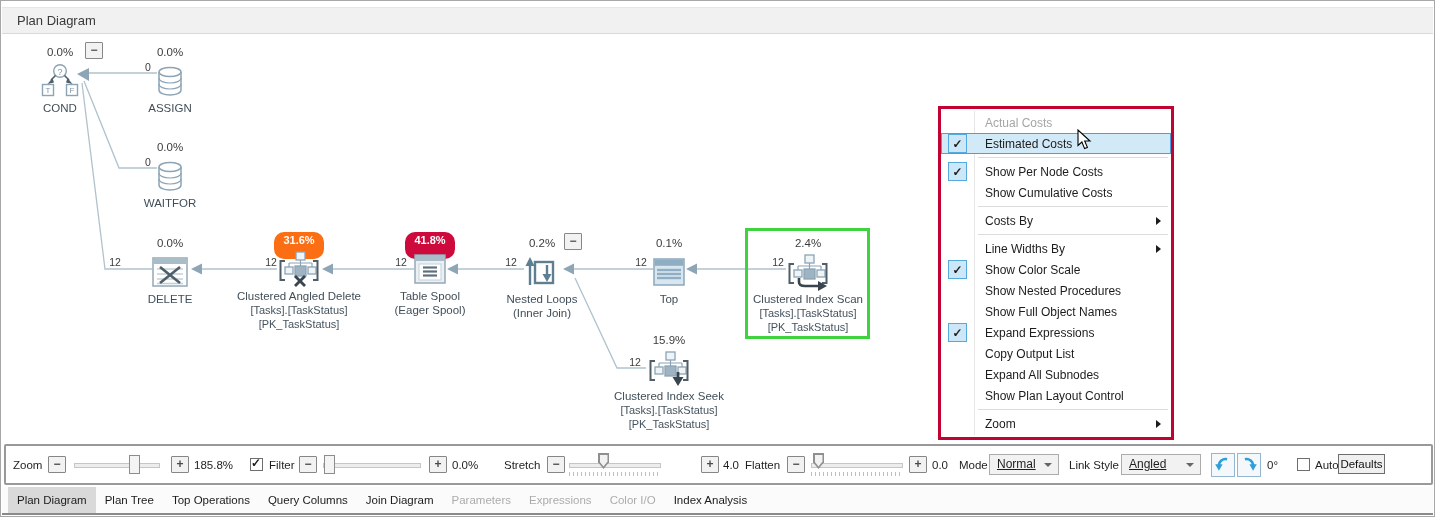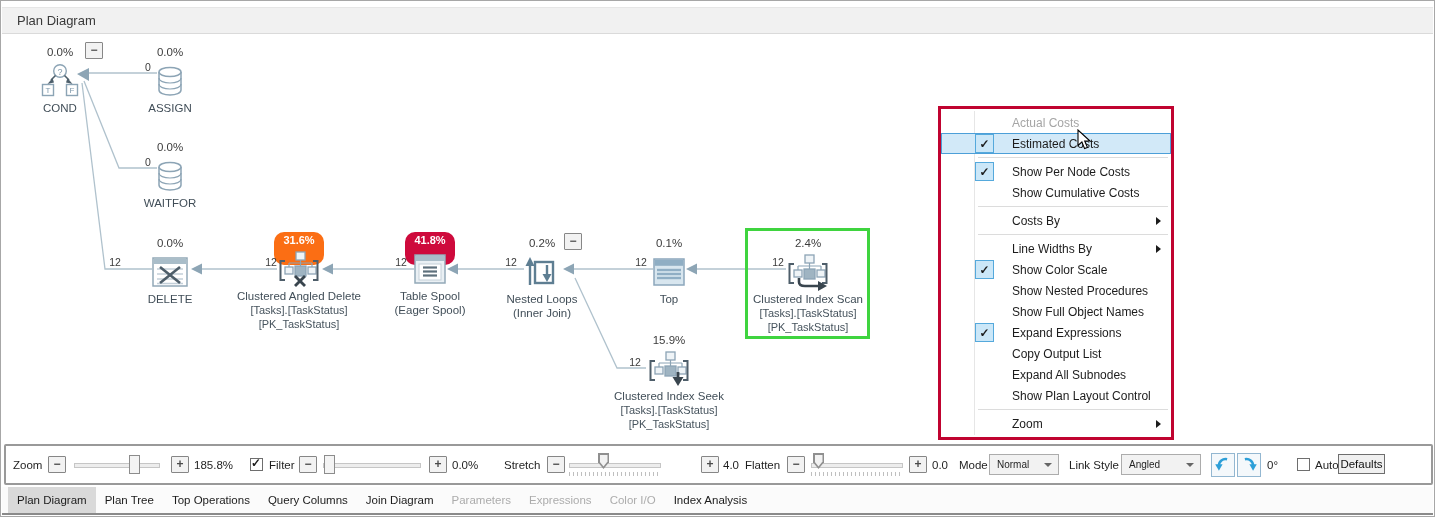--- a/index.html
+++ b/index.html
@@ -8,36 +8,36 @@
 
   
   .titlebar { position:absolute; left:1px; right:1px; top:6px; height:27px; background:#F1F1F1; border-top:1px solid #E6E6E6; border-bottom:1px solid #DADADA; display:flex; align-items:center; }
   .titlebar span { margin-left:15px; font-size:13px; color:#3A3A3A; }
 
   
   .edges { position:absolute; left:0; top:0; pointer-events:none; }
   .node { position:absolute; text-align:center; font-size:11.5px; color:#414E58; }
   .pctrow { height:19px; line-height:19px; }
   .pct { font-size:11.5px; color:#3C3C3C; }
-  .badge { display:inline-block; border-radius:10px; padding:1px 9px 18px 9px; color:#FFFFFF; font-weight:bold; font-size:11px; line-height:14px; }
+  .badge { display:inline-block; border-radius:10px; padding:1px 9px 12px 9px; color:#FFFFFF; font-weight:bold; font-size:11px; line-height:14px; }
   .badge-orange { background:#FB6E14; }
   .badge-red { background:#CE0A3C; }
   .iconrow { height:37px; display:flex; align-items:center; justify-content:center; overflow:visible; }
   .nlabel { margin-top:2px; line-height:14px; }
   .objname { margin-top:1px; font-size:11px; line-height:13px; color:#46535D; }
   .objname.first { margin-top:1px; }
   .elabel { position:absolute; transform:translateX(-50%); font-size:10.5px; color:#3A3A3A; }
 
   .collapse-btn { position:absolute; width:18px; height:17px; background:#F2F2F2; border:1px solid #878787; font-size:12px; font-weight:bold; color:#555; text-align:center; line-height:14px; border-radius:1px; }
   .selbox { position:absolute; border:3px solid #3FD43F; pointer-events:none; }
 
   
   .menu { position:absolute; left:937px; top:105px; width:236px; background:#FFFFFF; border:3px solid #C00330; padding:3px 0; z-index:40; }
   .menu::before { content:""; position:absolute; left:33px; top:2px; bottom:2px; width:1px; background:#E6E6E6; }
-  .mi { position:relative; height:21px; display:flex; align-items:center; font-size:12px; color:#1C1C1C;padding-left:27px; }
+  .mi { position:relative; height:21px; display:flex; align-items:center; font-size:12px; color:#1C1C1C; }
   .mi .gut { width:33px; flex:none; display:flex; align-items:center; justify-content:center; align-self:stretch; }
   .mi .mtext { flex:1; padding-left:11px; white-space:nowrap; }
   .mi.disabled { color:#A5A5A5; }
   .mi.hl { background:#D2E9F8; box-shadow:inset 0 0 0 1px #4C9FD8; }
   .chk { width:19px; height:19px; background:#CBE7F8; border:1px solid #55A9DC; display:flex; align-items:center; justify-content:center; font-weight:bold; font-size:12px; color:#1C1C1C; }
   .sub { width:0; height:0; border-left:5px solid #1C1C1C; border-top:4px solid transparent; border-bottom:4px solid transparent; margin-right:10px; }
   .msep { height:1px; background:#DCDCDC; margin:3px 3px 3px 37px; }
   .cursor { position:absolute; z-index:60; pointer-events:none; }
 
   
@@ -45,21 +45,21 @@
   .tlabel, .tval { position:absolute; top:458px; font-size:11.5px; color:#1F1F1F; white-space:nowrap; z-index:10; }
   .sqbtn { position:absolute; top:455px; width:18px; height:17px; background:#F2F2F2; border:1px solid #868686; border-radius:1px; text-align:center; line-height:14px; font-size:12px; font-weight:bold; color:#4A4A4A; z-index:10; }
   .track { position:absolute; top:462px; height:5px; background:#EDEDED; border:1px solid #C6C6C6; z-index:10; }
   .rthumb { position:absolute; top:454px; width:11px; height:19px; background:#F4F4F4; border:1px solid #8C8C8C; z-index:11; }
   .pthumb { position:absolute; top:452px; width:11px; height:16px; background:#8F8F8F; clip-path:polygon(0 0,100% 0,100% 58%,50% 100%,0 58%); z-index:11; }
   .pthumb .inner { position:absolute; left:1.5px; top:1.5px; width:8px; height:12px; background:#F2F2F2; clip-path:polygon(0 0,100% 0,100% 58%,50% 100%,0 58%); }
   .ticks { position:absolute; top:471px; height:4px; background:repeating-linear-gradient(to right,#BFBFBF 0 1px,transparent 1px 4px); z-index:10; }
   .cb { position:absolute; top:457px; width:13px; height:13px; background:#FFFFFF; border:1px solid #6E6E6E; z-index:10; }
   .cb.checked::after { content:"✓"; position:absolute; left:0px; top:-3px; font-size:12px; font-weight:bold; color:#1A1A1A; }
   .dd { position:absolute; top:453px; height:21px; background:#F2F2F2; border:1px solid #ACACAC; z-index:10; }
-  .ddval { display:block; font-size:10px; color:#1F1F1F; padding-left:7px; line-height:19px; }
+  .ddval { display:block; font-size:12px; color:#1F1F1F; padding-left:7px; line-height:19px;text-decoration:underline; }
   .ddchev { position:absolute; right:6px; top:8px; width:0; height:0; border-top:4px solid #666; border-left:4px solid transparent; border-right:4px solid transparent; }
   .rotbtn { position:absolute; top:452px; width:24px; height:24px; background:#F4F8FB; border:1px solid #93B7D1; display:flex; align-items:center; justify-content:center; z-index:10; }
   .defaults { position:absolute; top:453px; left:1337px; width:47px; height:20px; background:#F0F0F0; border:1px solid #6E6E6E; font-size:11.5px; text-align:center; line-height:18px; color:#111; z-index:10; }
 
   
   .tabbar { position:absolute; left:1px; right:1px; top:486px; height:28px; background:#FBFBFB; border-bottom:2px solid #8A8A8A; display:flex; align-items:stretch; padding-left:6px; }
   .tab { padding:0 9px; line-height:26px; font-size:11.5px; color:#1B1B1B; white-space:nowrap; }
   .tab.active { background:#D9D9D9; }
   .tab.disabled { color:#ACACAC; }
 </style>

